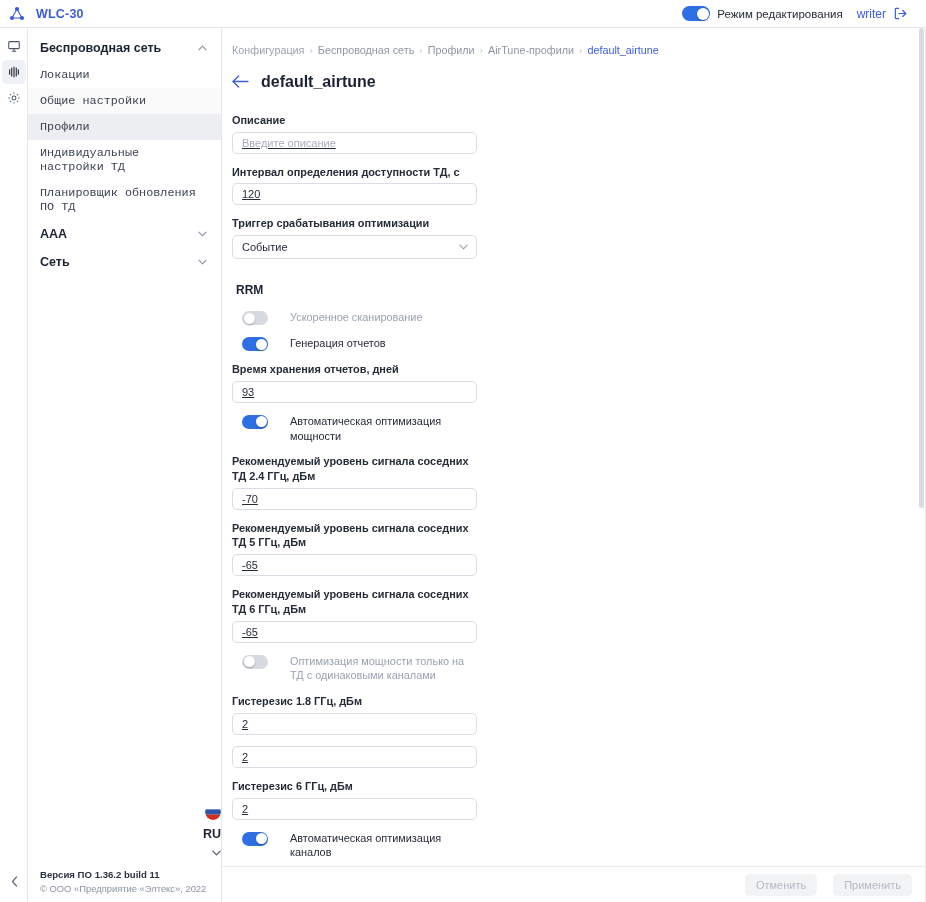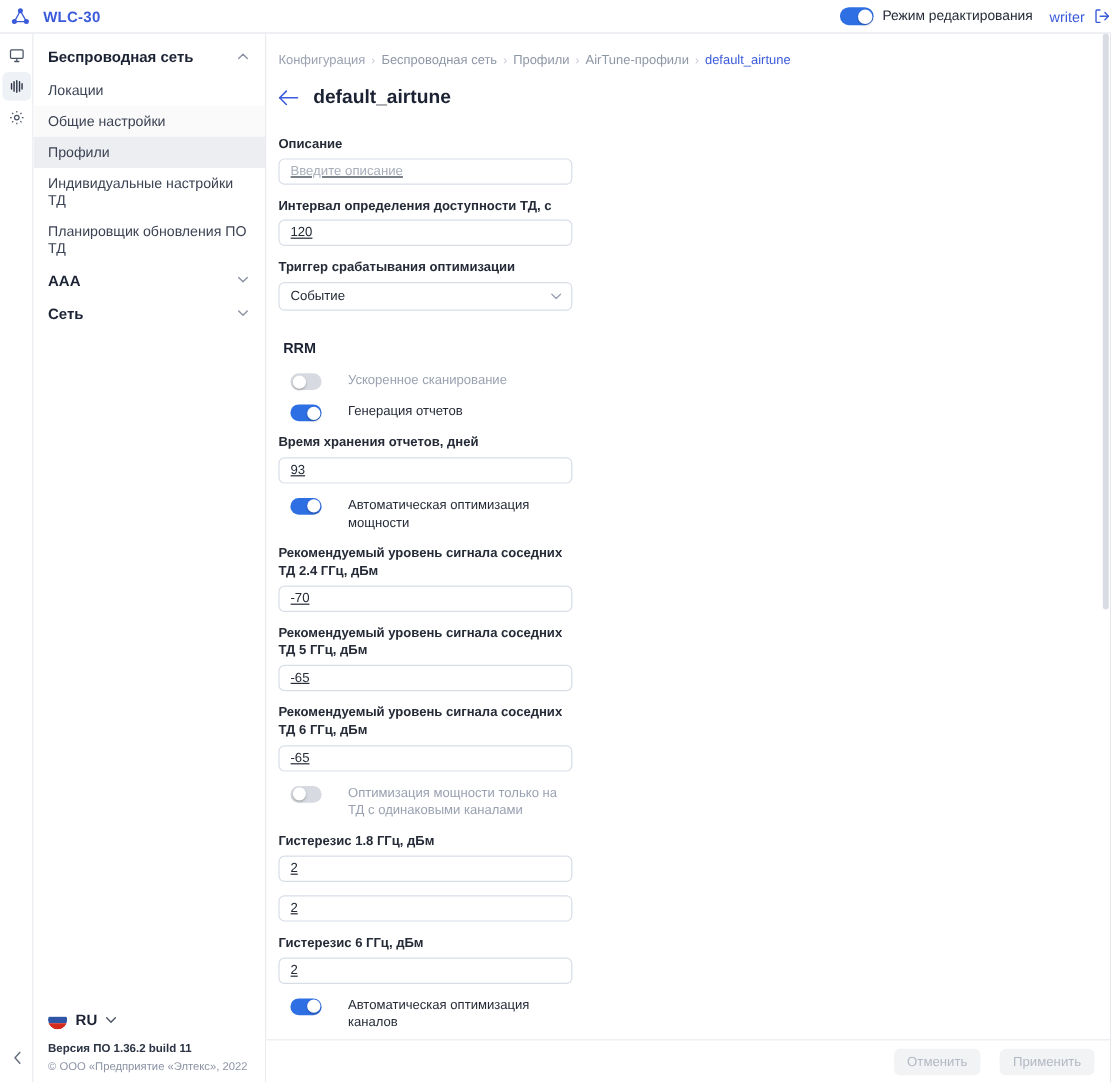--- a/index.html
+++ b/index.html
@@ -18,21 +18,21 @@
   .topbar {
     height: 28px; min-height: 28px;
     display: flex; align-items: center;
     background: #ffffff;
     border-bottom: 1px solid #e5e7eb;
     position: relative; z-index: 20;
   }
   .brand { display: flex; align-items: center; gap: 10px; padding-left: 8px; width: 222px; }
   .brand-logo { width: 18px; height: 18px; display: block; }
   .brand-name { font-size: 12.5px; color: #3b5bdb; font-weight: 600; letter-spacing: .2px; }
-  .topbar-right { margin-left: auto; display: flex; align-items: center; gap: 14px; padding-right: 0; }
+  .topbar-right { margin-left: auto; display: flex; align-items: center; gap: 14px; padding-right: 18px; }
   .edit-mode { display: flex; align-items: center; gap: 7px; }
   .edit-mode-label { font-size: 11.5px; color: #252b37; }
   .user-box { display: flex; align-items: center; gap: 7px; }
   .user-name { font-size: 12px; color: #3b5bdb; }
   .logout-icon { width: 15px; height: 15px; display: block; }
 
   
   .toggle { width: 26px; height: 14px; border-radius: 7px; position: relative; flex: 0 0 auto; background: #d7dae0; }
   .toggle.on { background: #2f6fe4; }
   .toggle .knob {
@@ -77,26 +77,27 @@
     display: flex; align-items: center; justify-content: space-between;
     padding: 7px 14px 7px 12px;
     font-size: 12.5px; font-weight: 700; color: #1b2233;
     cursor: pointer;
   }
   .nav-group-head .chev { color: #8b93a3; font-size: 10px; line-height: 1; }
   .nav-item {
     padding: 6px 12px 6px 12px;
     font-size: 11.8px; color: #3c4354;
     cursor: pointer;
+    font-family: Liberation Mono, monospace;
   }
   .nav-item.hovered { background: #fafafa; }
   .nav-item.active { background: #eceef1; }
 
   .sidebar-footer { padding: 0 0 6px 12px; }
-  .lang-row { display: flex; align-items: center; gap: 7px; padding: 4px 0 10px 0; cursor: pointer; }
+  .lang-row { display: flex; align-items: flex-end; gap: 7px; padding: 4px 0 10px 0; cursor: pointer; flex-direction: column; }
   .flag { width: 16px; height: 16px; border-radius: 50%; overflow: hidden; display: block; flex: 0 0 auto; }
   .lang-code { font-size: 12.5px; font-weight: 700; color: #1b2233; }
   .lang-chev { font-size: 9px; color: #6b7280; }
   .ver { font-size: 9.6px; color: #2b3344; font-weight: 700; line-height: 1.5; }
   .copy { font-size: 9.4px; color: #8b93a3; line-height: 1.5; }
 
   .collapse-btn {
     position: absolute; left: -28px; bottom: 8px;
     width: 28px; height: 22px;
     display: flex; align-items: center; justify-content: center;

